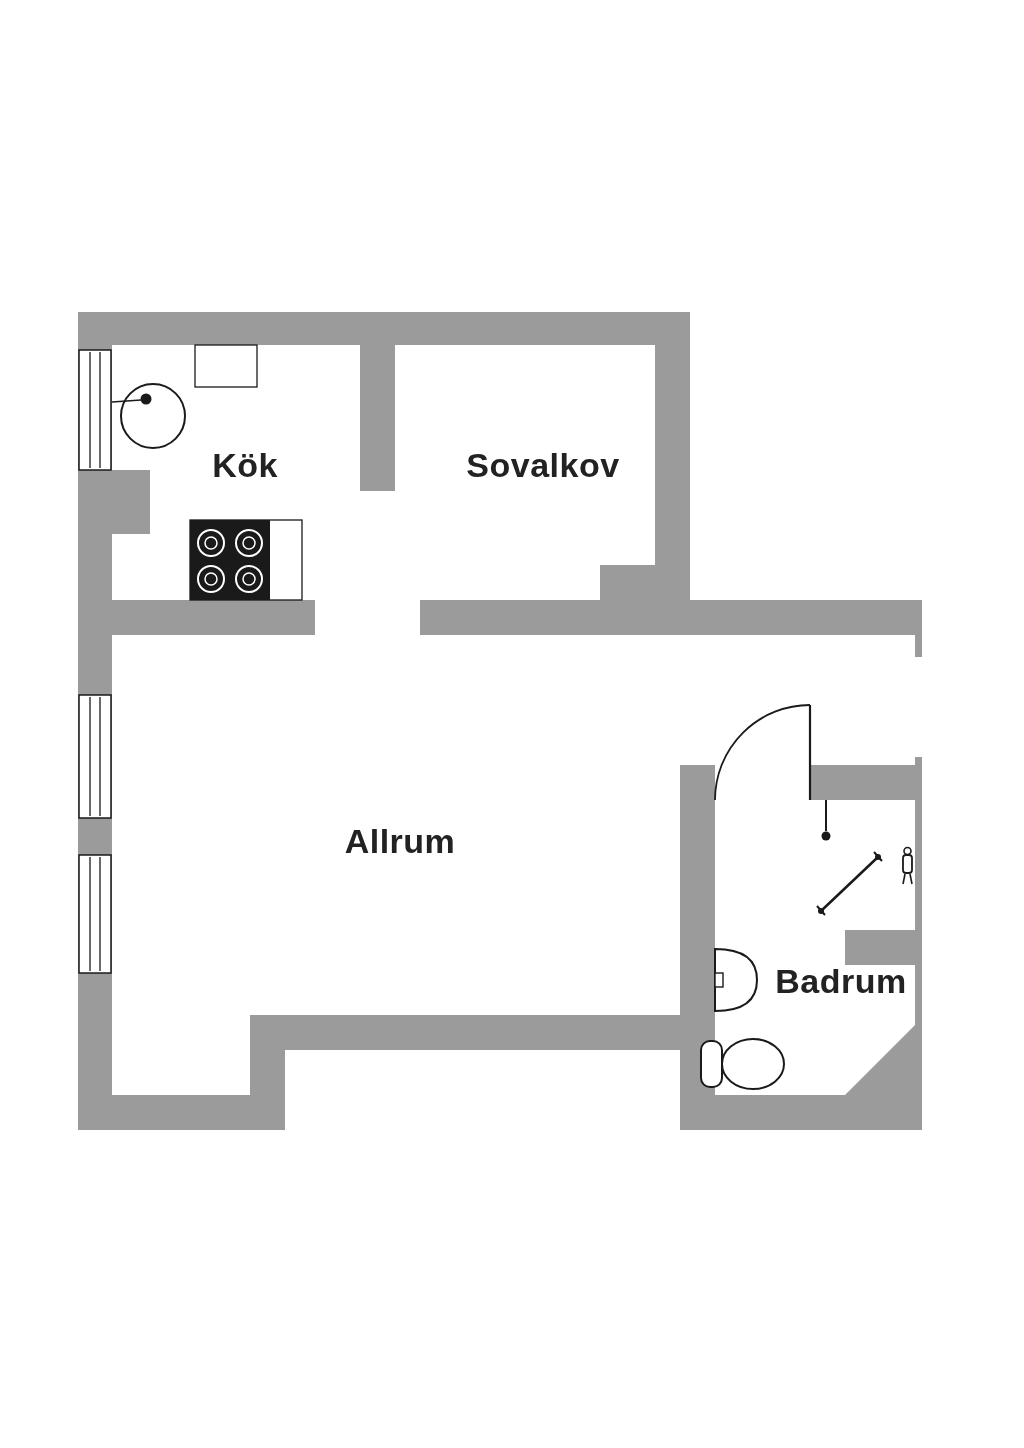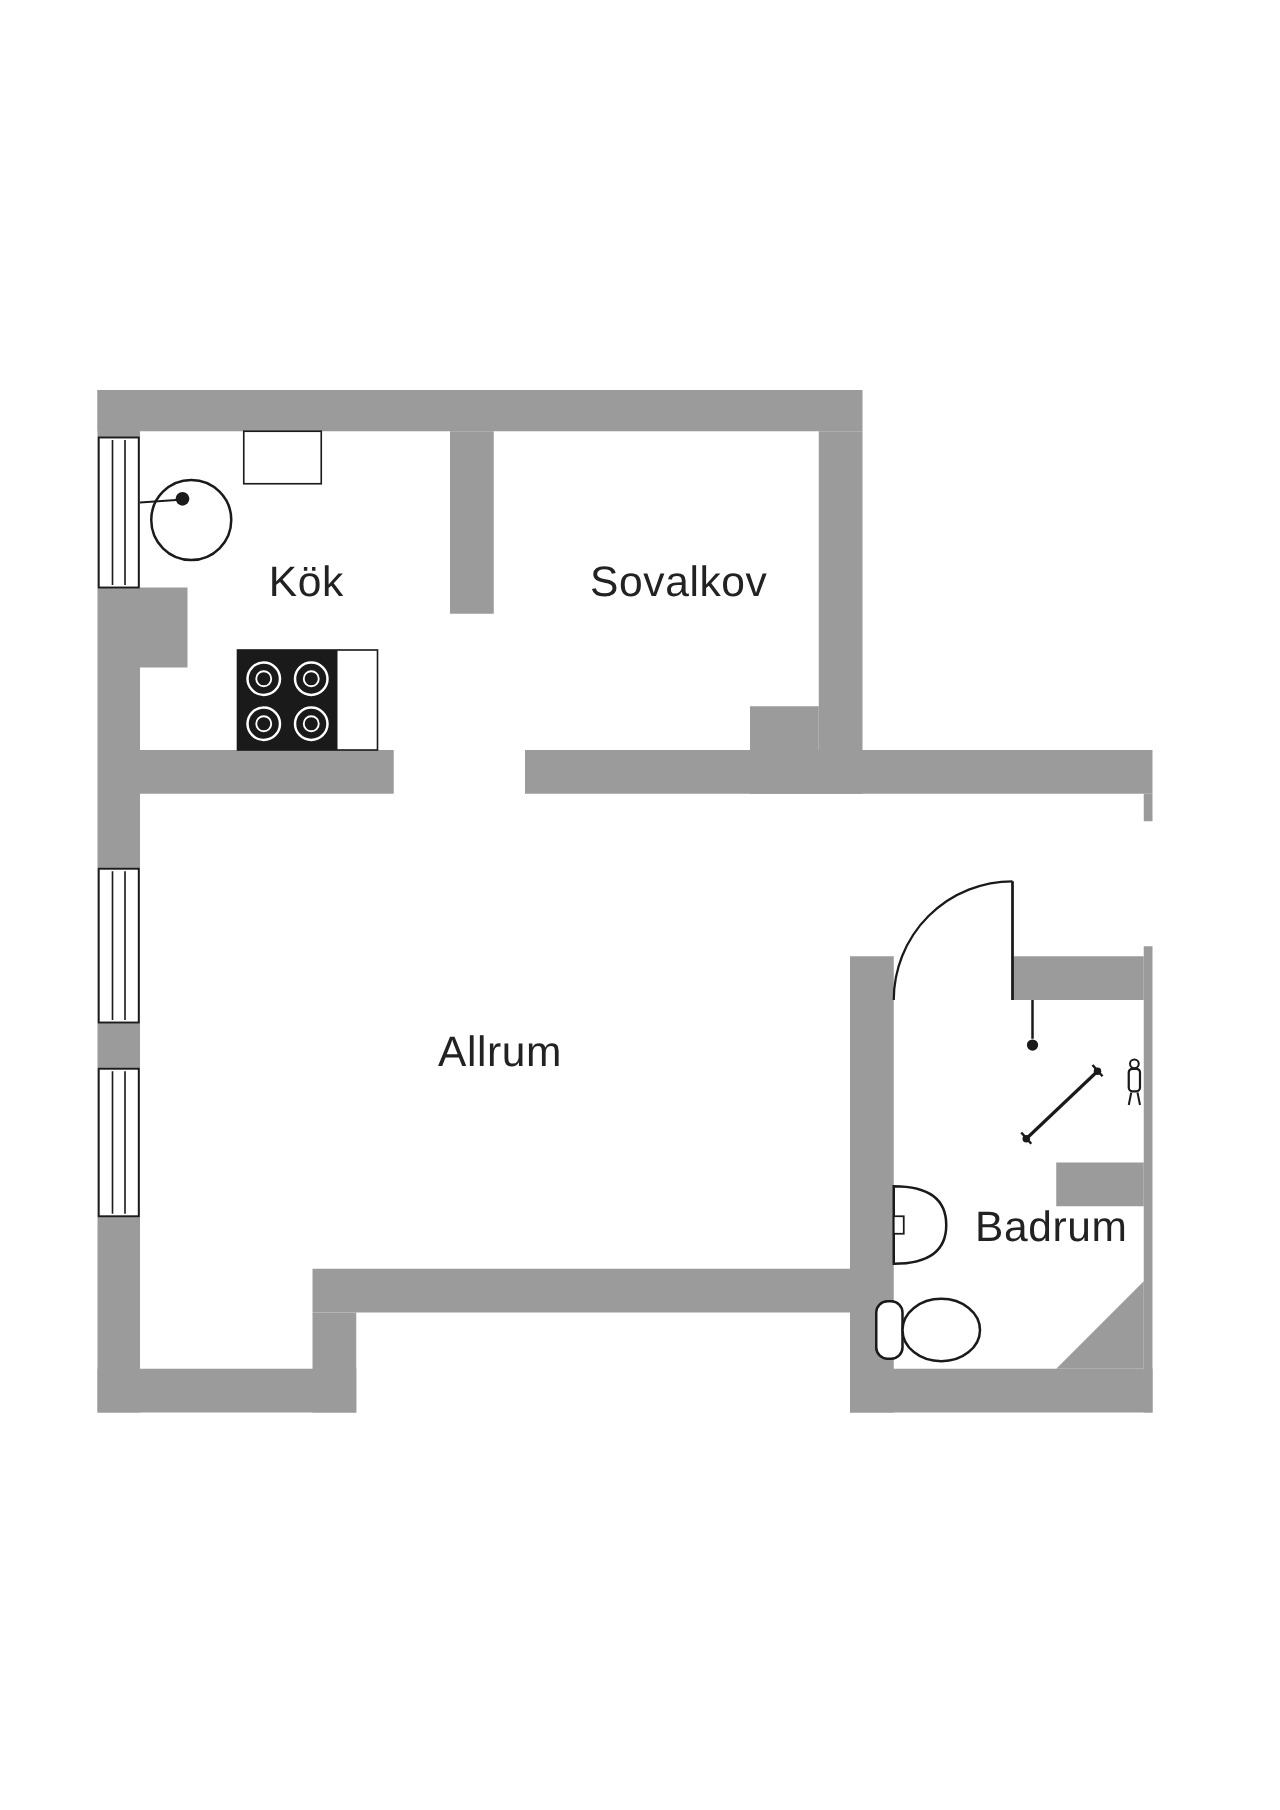--- a/index.html
+++ b/index.html
@@ -3,21 +3,21 @@
 <meta charset="utf-8">
 <style>
   :root{
     --wall:#9b9b9b;
     --line:#1a1a1a;
     --stove:#1a1a1a;
     --label:#222222;
     --bg:#ffffff;
   }
   html,body{margin:0;padding:0;background:var(--bg);}
-  .page{width:922px;height:1448px;background:var(--bg);position:relative;overflow:hidden;}
+  .page{width:922px;height:1448px;background:var(--bg);position:relative;overflow:hidden;font-weight:bold;}
   svg{display:block;}
   .wall{fill:var(--wall);stroke:none;}
   .ln{stroke:var(--line);fill:none;}
   .fx{stroke:var(--line);fill:#ffffff;}
   .room-label{
     font-family:"Liberation Sans","DejaVu Sans",sans-serif;
     font-size:34px;
     letter-spacing:0.5px;
     fill:var(--label);
     text-anchor:middle;

